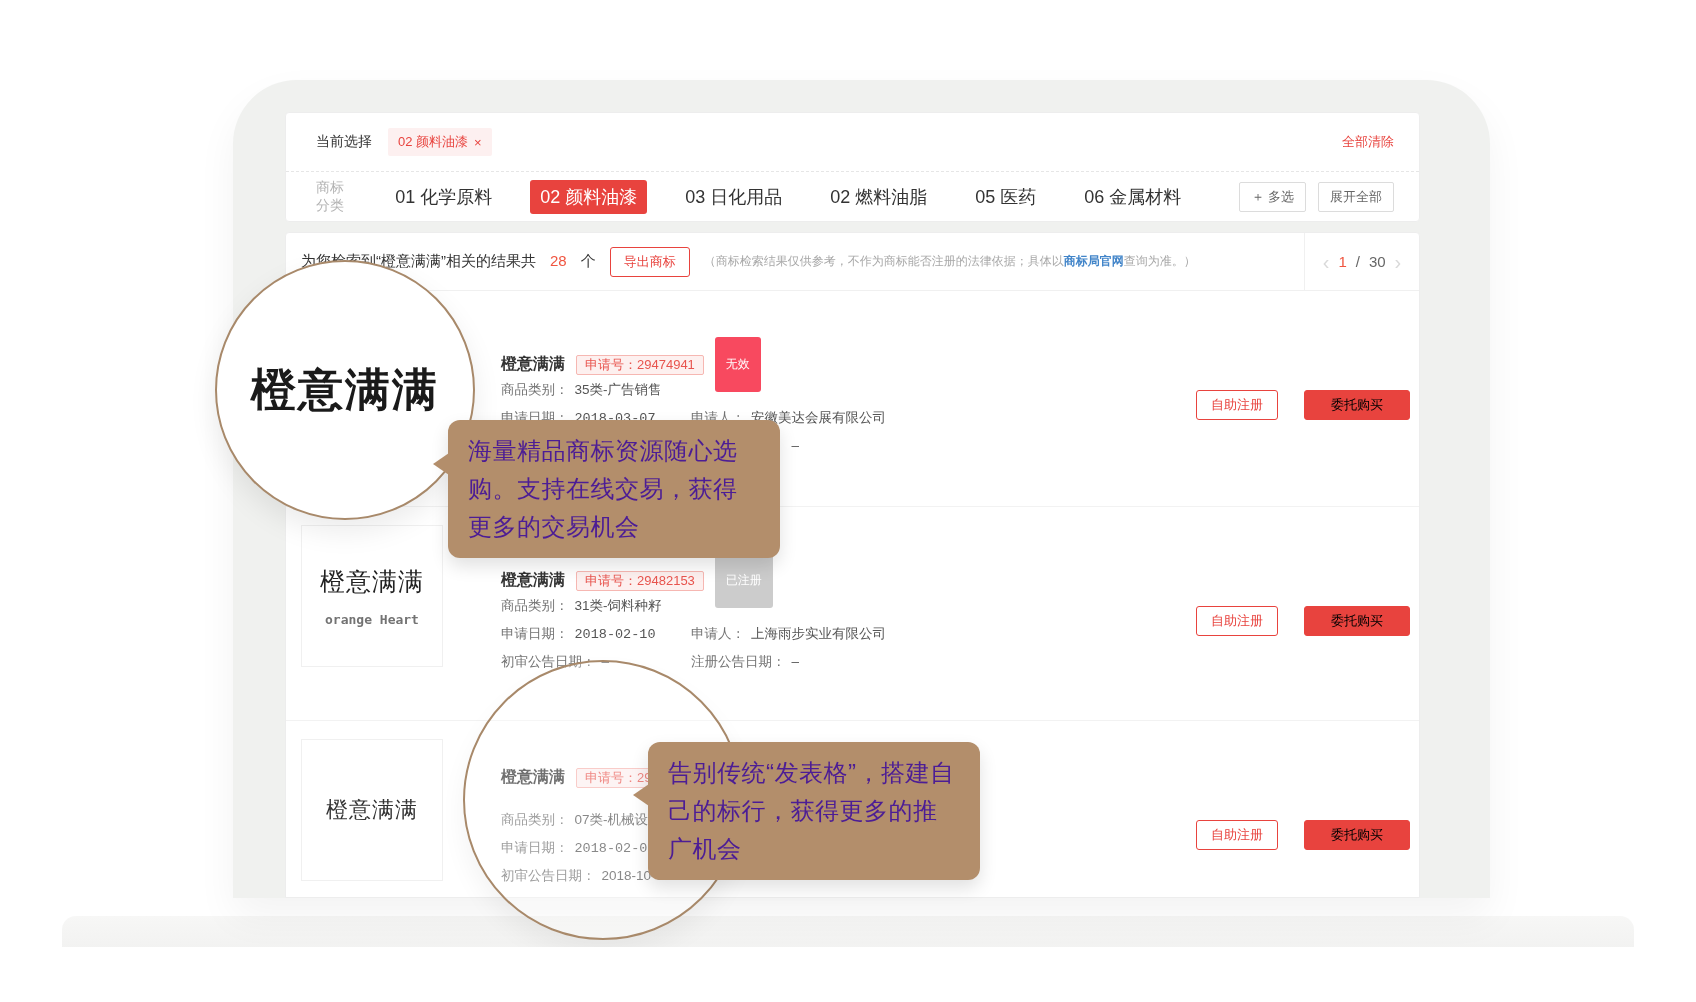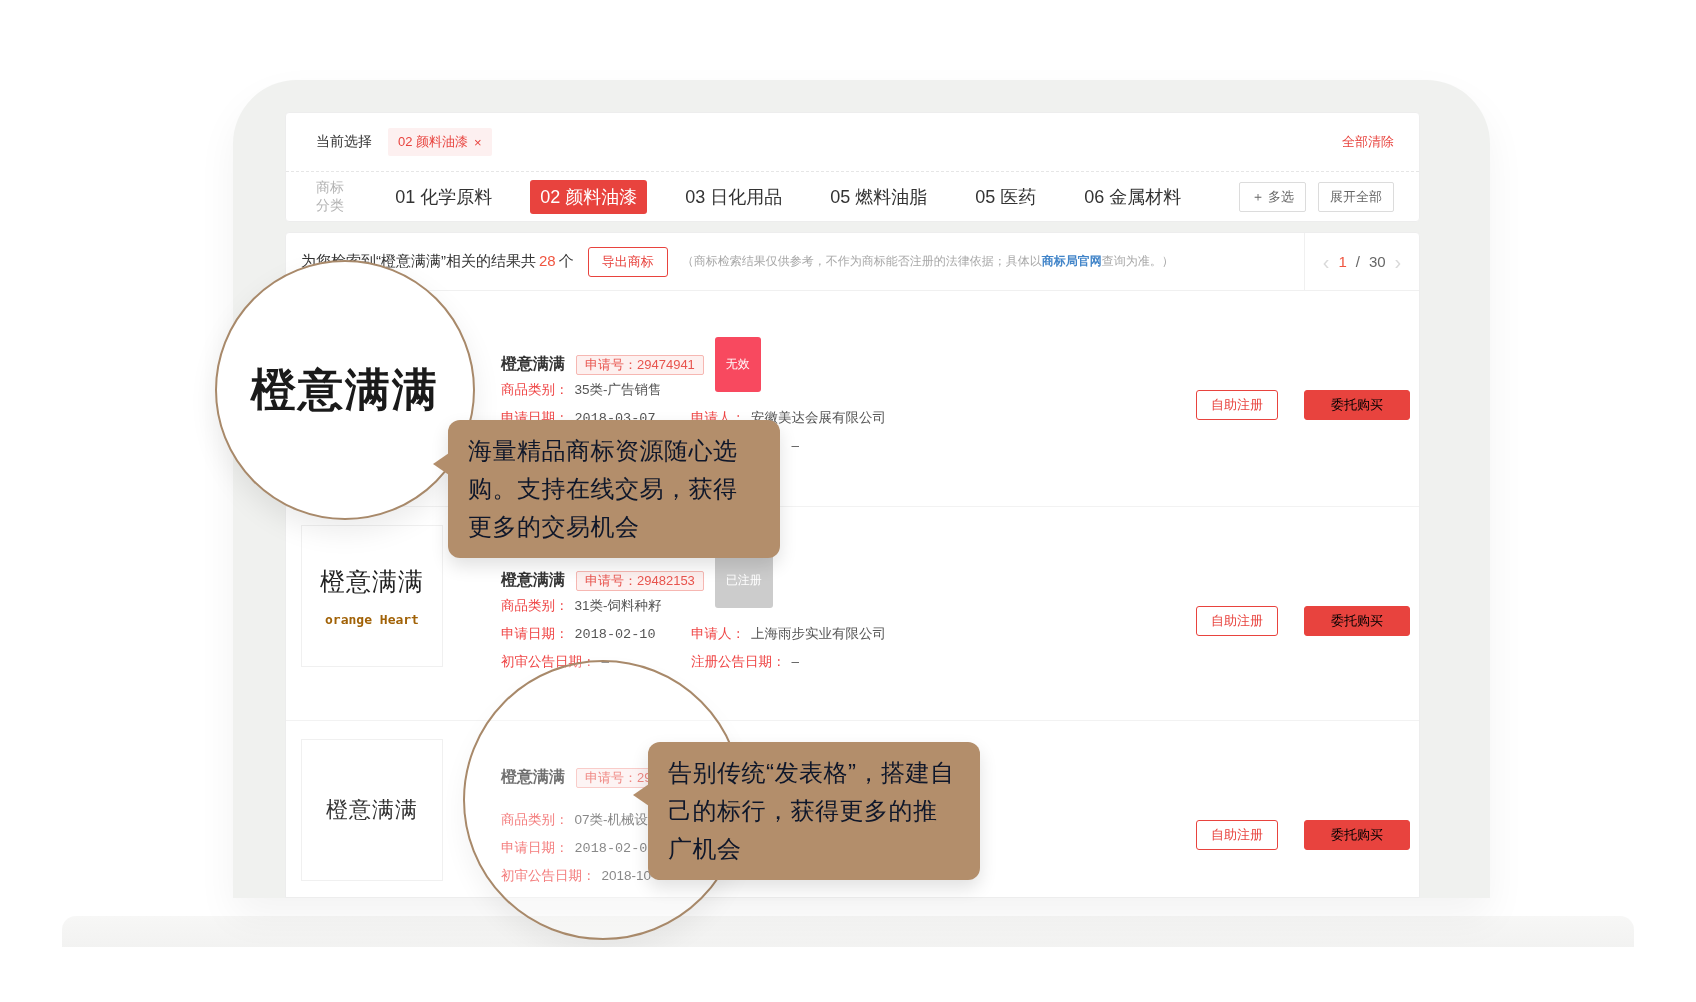--- a/index.html
+++ b/index.html
@@ -31,71 +31,71 @@
   .bar2-right{margin-left:auto;display:flex;gap:12px;padding-left:20px;}
   .ghost-btn{font-size:13px;color:#666;background:#fff;border:1px solid #dcdcdc;border-radius:2px;
              padding:5px 11px;cursor:pointer;font-family:inherit;white-space:nowrap;}
 
   
   .results-panel{position:absolute;left:52px;top:152px;width:1135px;height:666px;background:#fff;
                  border:1px solid #ededed;border-radius:4px 4px 0 0;box-sizing:border-box;overflow:hidden;}
   .results-header{position:relative;height:58px;border-bottom:1px solid #f0f0f0;display:flex;
                   align-items:center;padding:0 130px 0 15px;box-sizing:border-box;}
   .rh-text{font-size:15px;color:#333;white-space:nowrap;}
-  .rh-text .red{color:#f05540;margin:0 3px;}
+  .rh-text .red{color:#f05540;margin:0 14px;}
   .export-btn{margin:0 14px;font-size:13px;color:var(--accent-red,#e8433e);background:#fff;
               border:1px solid var(--accent-red,#e8433e);border-radius:3px;padding:5px 13px;
               cursor:pointer;font-family:inherit;white-space:nowrap;}
   .disclaimer{font-size:12px;color:#a8a8a8;white-space:nowrap;overflow:hidden;}
   .disclaimer .link{color:var(--link-blue,#4285c9);font-weight:bold;text-decoration:none;cursor:pointer;}
   .pagination{position:absolute;right:0;top:0;width:114px;height:57px;border-left:1px solid #f0f0f0;
               display:flex;align-items:center;justify-content:center;gap:9px;font-size:15px;}
   .pg-prev,.pg-next{color:#d9d9d9;font-size:20px;line-height:1;cursor:pointer;}
   .pg-cur{color:#f05540;}
   .pg-sep,.pg-total{color:#666;}
 
   
   .row{position:relative;border-bottom:1px solid #f2f2f2;}
   .row-1{height:215px;}
   .row-2{height:213px;}
   .row-3{height:250px;border-bottom:none;}
   .tm-box{position:absolute;left:15px;top:18px;width:140px;height:140px;background:#fff;
           border:1px solid #f0f0f0;display:flex;flex-direction:column;align-items:center;justify-content:center;}
   .tm-serif{font-family:"DejaVu Serif","Liberation Serif",serif;font-size:25px;color:#222;letter-spacing:1px;}
-  .tm-mono{font-family:"DejaVu Sans Mono","Liberation Mono",monospace;font-size:13px;font-weight:bold;color:#a16207;margin-top:14px;}
+  .tm-mono{font-family:"DejaVu Sans Mono","Liberation Mono",monospace;font-size:13px;font-weight:bold;color:#737373;margin-top:14px;}
   .tm-plain{font-size:22px;color:#333;letter-spacing:1px;}
   .l-name{position:absolute;left:215px;top:46px;display:flex;align-items:center;gap:11px;}
   .tm-name{font-size:16px;font-weight:bold;color:#333;}
   .appno-tag{font-size:13px;color:#e8544e;background:#fdf0ef;border:1px solid #f6b7b2;border-radius:2px;
              padding:0 8px;white-space:nowrap;}
   .status-tag{font-size:12px;color:#fff;border-radius:3px;padding:19px 11px;white-space:nowrap;}
   .status-tag.invalid{background:var(--status-invalid,#f8495f);}
   .status-tag.registered{background:var(--status-registered,#cccccc);}
   .line{position:absolute;font-size:13.5px;white-space:nowrap;}
   .col1{left:215px;}
   .col2{left:405px;}
   .l2{top:90px;} .l3{top:118px;font-family:Liberation Mono, monospace;} .l4{top:146px;}
-  .lb{color:#ef4444;margin-right:6px;}
+  .lb{color:#737373;margin-right:6px;}
   .lv{color:#555;}
   .row-actions{position:absolute;left:910px;top:99px;display:flex;gap:26px;}
   .btn-outline{font-size:13px;color:var(--accent-red,#e8433e);background:#fff;border:1px solid var(--accent-red,#e8433e);
                border-radius:3px;padding:5px 14px;cursor:pointer;font-family:inherit;white-space:nowrap;}
   .btn-solid{font-size:13px;color:#000000;background:var(--accent-red,#e8433e);border:1px solid var(--accent-red,#e8433e);
              border-radius:3px;padding:5px 26px;cursor:pointer;font-family:inherit;white-space:nowrap;}
 
   
   .magnifier{position:absolute;border:2px solid var(--circle-brown,#a8896a);border-radius:50%;box-sizing:border-box;}
   .magnifier-1{left:215px;top:260px;width:260px;height:260px;background:#fff;
                box-shadow:0 12px 28px rgba(0,0,0,0.08);display:flex;align-items:center;justify-content:center;z-index:5;}
   .mag-text{font-size:45px;font-weight:600;color:#1a1a1a;letter-spacing:2px;}
   .magnifier-2{left:463px;top:660px;width:280px;height:280px;background:rgba(255,255,255,0.3);
                box-shadow:0 14px 26px rgba(0,0,0,0.05);z-index:5;}
 
   
-  .callout{position:absolute;background:var(--callout-brown,#b38e6b);color:#0f172a;border-radius:12px;
+  .callout{position:absolute;background:var(--callout-brown,#b38e6b);color:#4c1d95;border-radius:12px;
            font-size:24px;line-height:38px;letter-spacing:0.5px;padding:12px 20px;width:292px;z-index:9;
            box-shadow:0 8px 18px rgba(0,0,0,0.12);}
   .callout::before{content:"";position:absolute;left:-15px;width:0;height:0;
                    border-top:11px solid transparent;border-bottom:11px solid transparent;
                    border-right:16px solid var(--callout-brown,#b38e6b);}
   .callout-1{left:448px;top:420px;}
   .callout-1::before{top:33px;}
   .callout-2{left:648px;top:742px;}
   .callout-2::before{top:42px;}
 </style>
@@ -115,21 +115,21 @@
           <span>02 颜料油漆</span>
           <span class="chip-x">×</span>
         </span>
         <span class="clear-all">全部清除</span>
       </div>
       <div class="bar2">
         <span class="cat-label">商标分类</span>
         <span class="tab">01 化学原料</span>
         <span class="tab active">02 颜料油漆</span>
         <span class="tab">03 日化用品</span>
-        <span class="tab">05 燃料油脂</span>
+        <span class="tab">02 燃料油脂</span>
         <span class="tab">05 医药</span>
         <span class="tab">06 金属材料</span>
         <span class="bar2-right">
           <button class="ghost-btn">＋ 多选</button>
           <button class="ghost-btn">展开全部</button>
         </span>
       </div>
     </div>
 
     <div class="results-panel">

